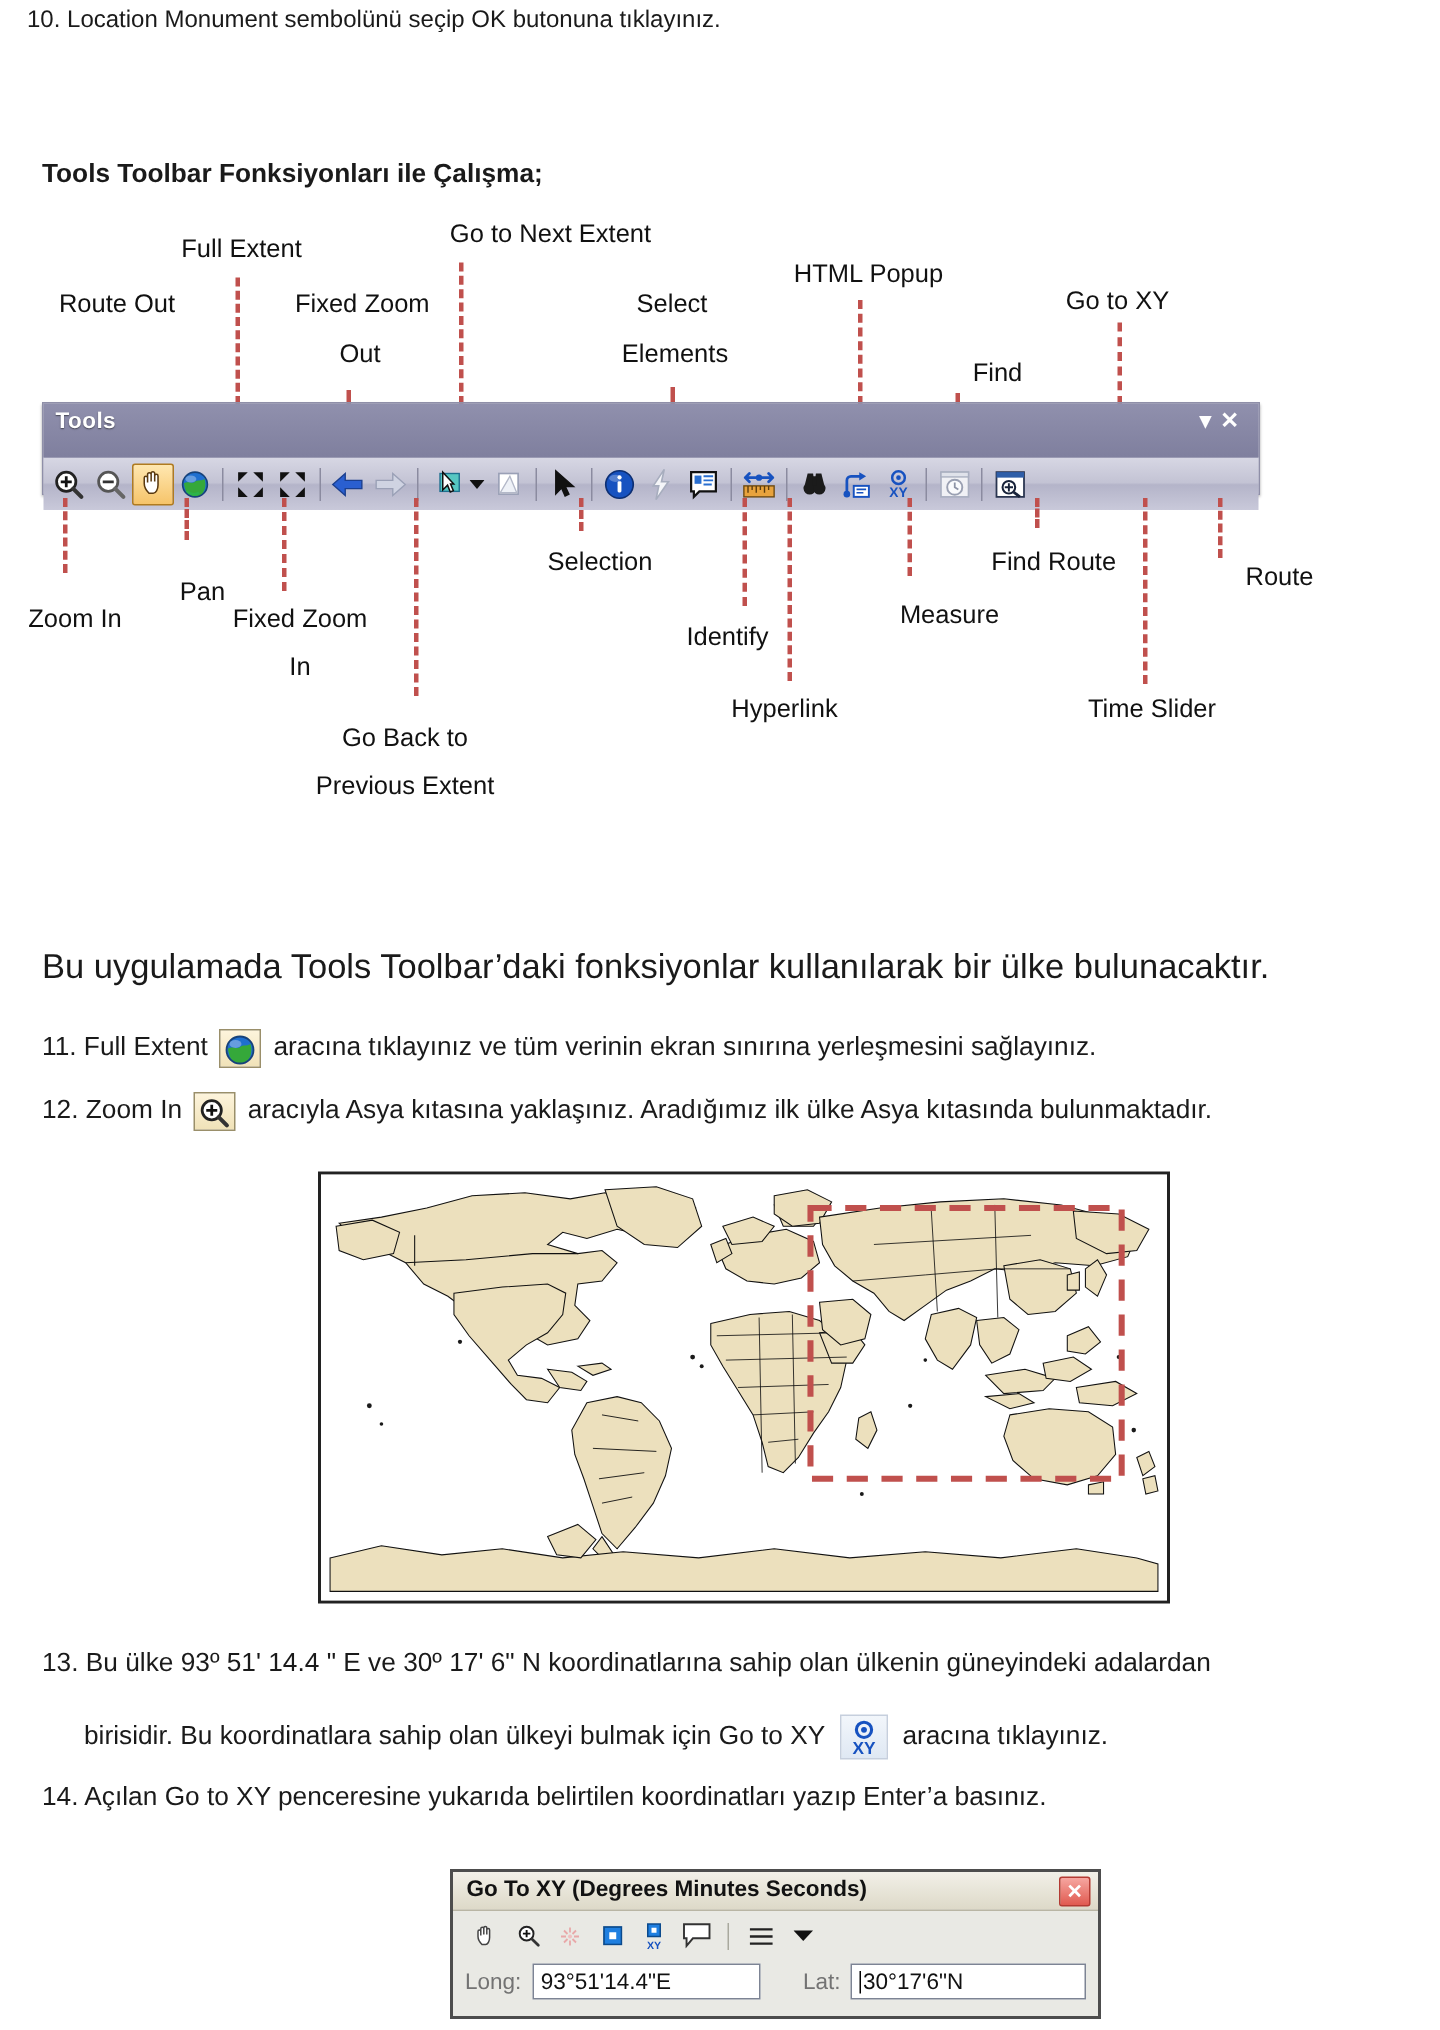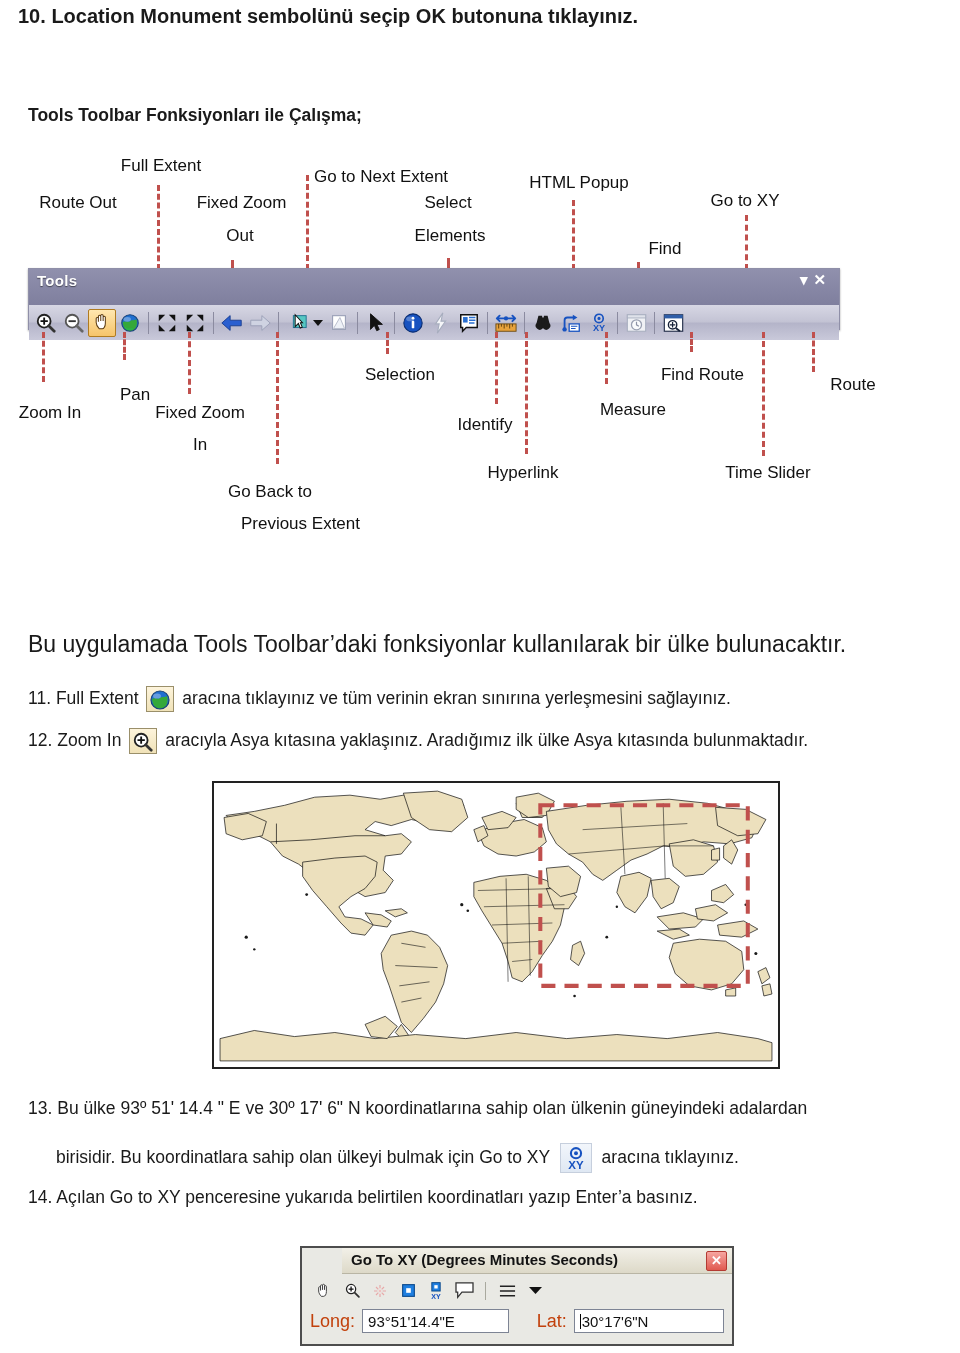--- a/index.html
+++ b/index.html
@@ -20,21 +20,21 @@
   
   .txt {
     font-size: 17px;
     line-height: 1.28;
     color: #1a1a1a;
     white-space: nowrap;
   }
   .txt.b { font-weight: bold; }
 
   
-  #step10 { left: 18px; top: 4px; font-size: 20px; font-weight: bold; }
+  #step10 { left: 18px; top: 4px; font-size: 16px; }
   #heading { left: 28px; top: 104px; font-size: 17.5px; font-weight: bold; }
   #para-bu { left: 28px; top: 630px; font-size: 23px; text-align: right; }
 
   
   .callout {
     font-size: 17px;
     color: #111;
     white-space: nowrap;
     text-align: center;
     line-height: 1.25;
@@ -140,21 +140,20 @@
     height: 100px;
     border: 2px solid #4d4d4d;
     box-sizing: border-box;
     background: #e9e9e4;
   }
   #gotoxy .gx-title {
     height: 25px;
     position: relative;
     background: linear-gradient(to bottom,#f2f0e8,#ddd9c8);
     border-bottom: 1px solid #b9b5a4;
-    margin-left: 40px;
   }
   #gotoxy .gx-title .t {
     position: absolute; left: 9px; top: 3px;
     font-weight: bold; font-size: 15px; color: #121212;
   }
   #gotoxy .gx-close {
     position: absolute; right: 5px; top: 3px;
     width: 19px; height: 18px;
     background: linear-gradient(to bottom,#f6a6a0,#e05a50);
     border: 1px solid #b33b33;
@@ -172,21 +171,21 @@
     width: 28px; height: 26px;
     display: flex; align-items: center; justify-content: center;
   }
   #gotoxy .gx-sep {
     width: 1px; height: 18px; background: #a9a99e; margin: 0 7px;
   }
   #gotoxy .gx-fields {
     display: flex; align-items: center;
     padding: 2px 8px 0 8px;
   }
-  #gotoxy .lbl { font-size: 18px; color: #c2410c; margin-right: 7px; }
+  #gotoxy .lbl { font-size: 15px; color: #737373; margin-right: 7px; }
   #gotoxy .field {
     border: 1px solid #7d8494;
     background: #ffffff;
     height: 24px;
     font-size: 15px;
     color: #111;
     padding: 0 5px;
     display: flex; align-items: center;
     box-sizing: border-box;
     position: relative;
@@ -206,21 +205,21 @@
   <span>Location Monument sembolünü seçip OK butonuna tıklayınız.</span>
 </div>
 
 <div class="abs txt b" id="heading">Tools Toolbar Fonksiyonları ile Çalışma;</div>
 
 <div id="callouts-top">
     <div class="abs callout" style="left: 18px; top: 192px; width: 120px;">Route Out</div>
     <div class="abs callout" style="left: 96px; top: 155px; width: 130px;">Full Extent</div>
     <div class="abs callout" style="left: 174px; top: 192px; width: 135px;">Fixed Zoom</div>
     <div class="abs callout" style="left: 200px; top: 225px; width: 80px;">Out</div>
-    <div class="abs callout" style="left: 286px; top: 145px; width: 190px; margin-top: 21px;">Go to Next Extent</div>
+    <div class="abs callout" style="left: 272px; top: 145px; width: 190px;">Go to Next Extent</div>
     <div class="abs callout" style="left: 398px; top: 192px; width: 100px;">Select</div>
     <div class="abs callout" style="left: 390px; top: 225px; width: 120px;">Elements</div>
     <div class="abs callout" style="left: 504px; top: 172px; width: 150px;">HTML Popup</div>
     <div class="abs callout" style="left: 630px; top: 238px; width: 70px;">Find</div>
     <div class="abs callout" style="left: 690px; top: 190px; width: 110px;">Go to XY</div>
   </div>
 <div id="leaders-top">
     <div class="abs leader" style="left: 78px; top: 288px; height: 42px;"></div>
     <div class="abs leader" style="left: 157px; top: 185px; height: 85px;"></div>
     <div class="abs leader" style="left: 231px; top: 260px; height: 10px;"></div>
@@ -428,21 +427,21 @@
     <div class="abs leader" style="left: 690px; top: 332px; height: 20px;"></div>
     <div class="abs leader" style="left: 762px; top: 332px; height: 124px;"></div>
     <div class="abs leader" style="left: 812px; top: 332px; height: 40px;"></div>
   </div>
 <div id="callouts-bottom">
     <div class="abs callout" style="left: 0px; top: 402px; width: 100px;">Zoom In</div>
     <div class="abs callout" style="left: 100px; top: 384px; width: 70px;">Pan</div>
     <div class="abs callout" style="left: 135px; top: 402px; width: 130px;">Fixed Zoom</div>
     <div class="abs callout" style="left: 170px; top: 434px; width: 60px;">In</div>
     <div class="abs callout" style="left: 200px; top: 481px; width: 140px;">Go Back to</div>
-    <div class="abs callout" style="left: 180px; top: 513px; width: 180px; text-align: right;">Previous Extent</div>
+    <div class="abs callout" style="left: 180px; top: 513px; width: 180px;">Previous Extent</div>
     <div class="abs callout" style="left: 340px; top: 364px; width: 120px;">Selection</div>
     <div class="abs callout" style="left: 435px; top: 414px; width: 100px;">Identify</div>
     <div class="abs callout" style="left: 468px; top: 462px; width: 110px;">Hyperlink</div>
     <div class="abs callout" style="left: 578px; top: 399px; width: 110px;">Measure</div>
     <div class="abs callout" style="left: 640px; top: 364px; width: 125px;">Find Route</div>
     <div class="abs callout" style="left: 703px; top: 462px; width: 130px;">Time Slider</div>
     <div class="abs callout" style="left: 808px; top: 374px; width: 90px;">Route</div>
   </div>
 
 <div class="abs txt" id="para-bu">Bu uygulamada Tools Toolbar’daki fonksiyonlar kullanılarak bir ülke bulunacaktır.</div>

